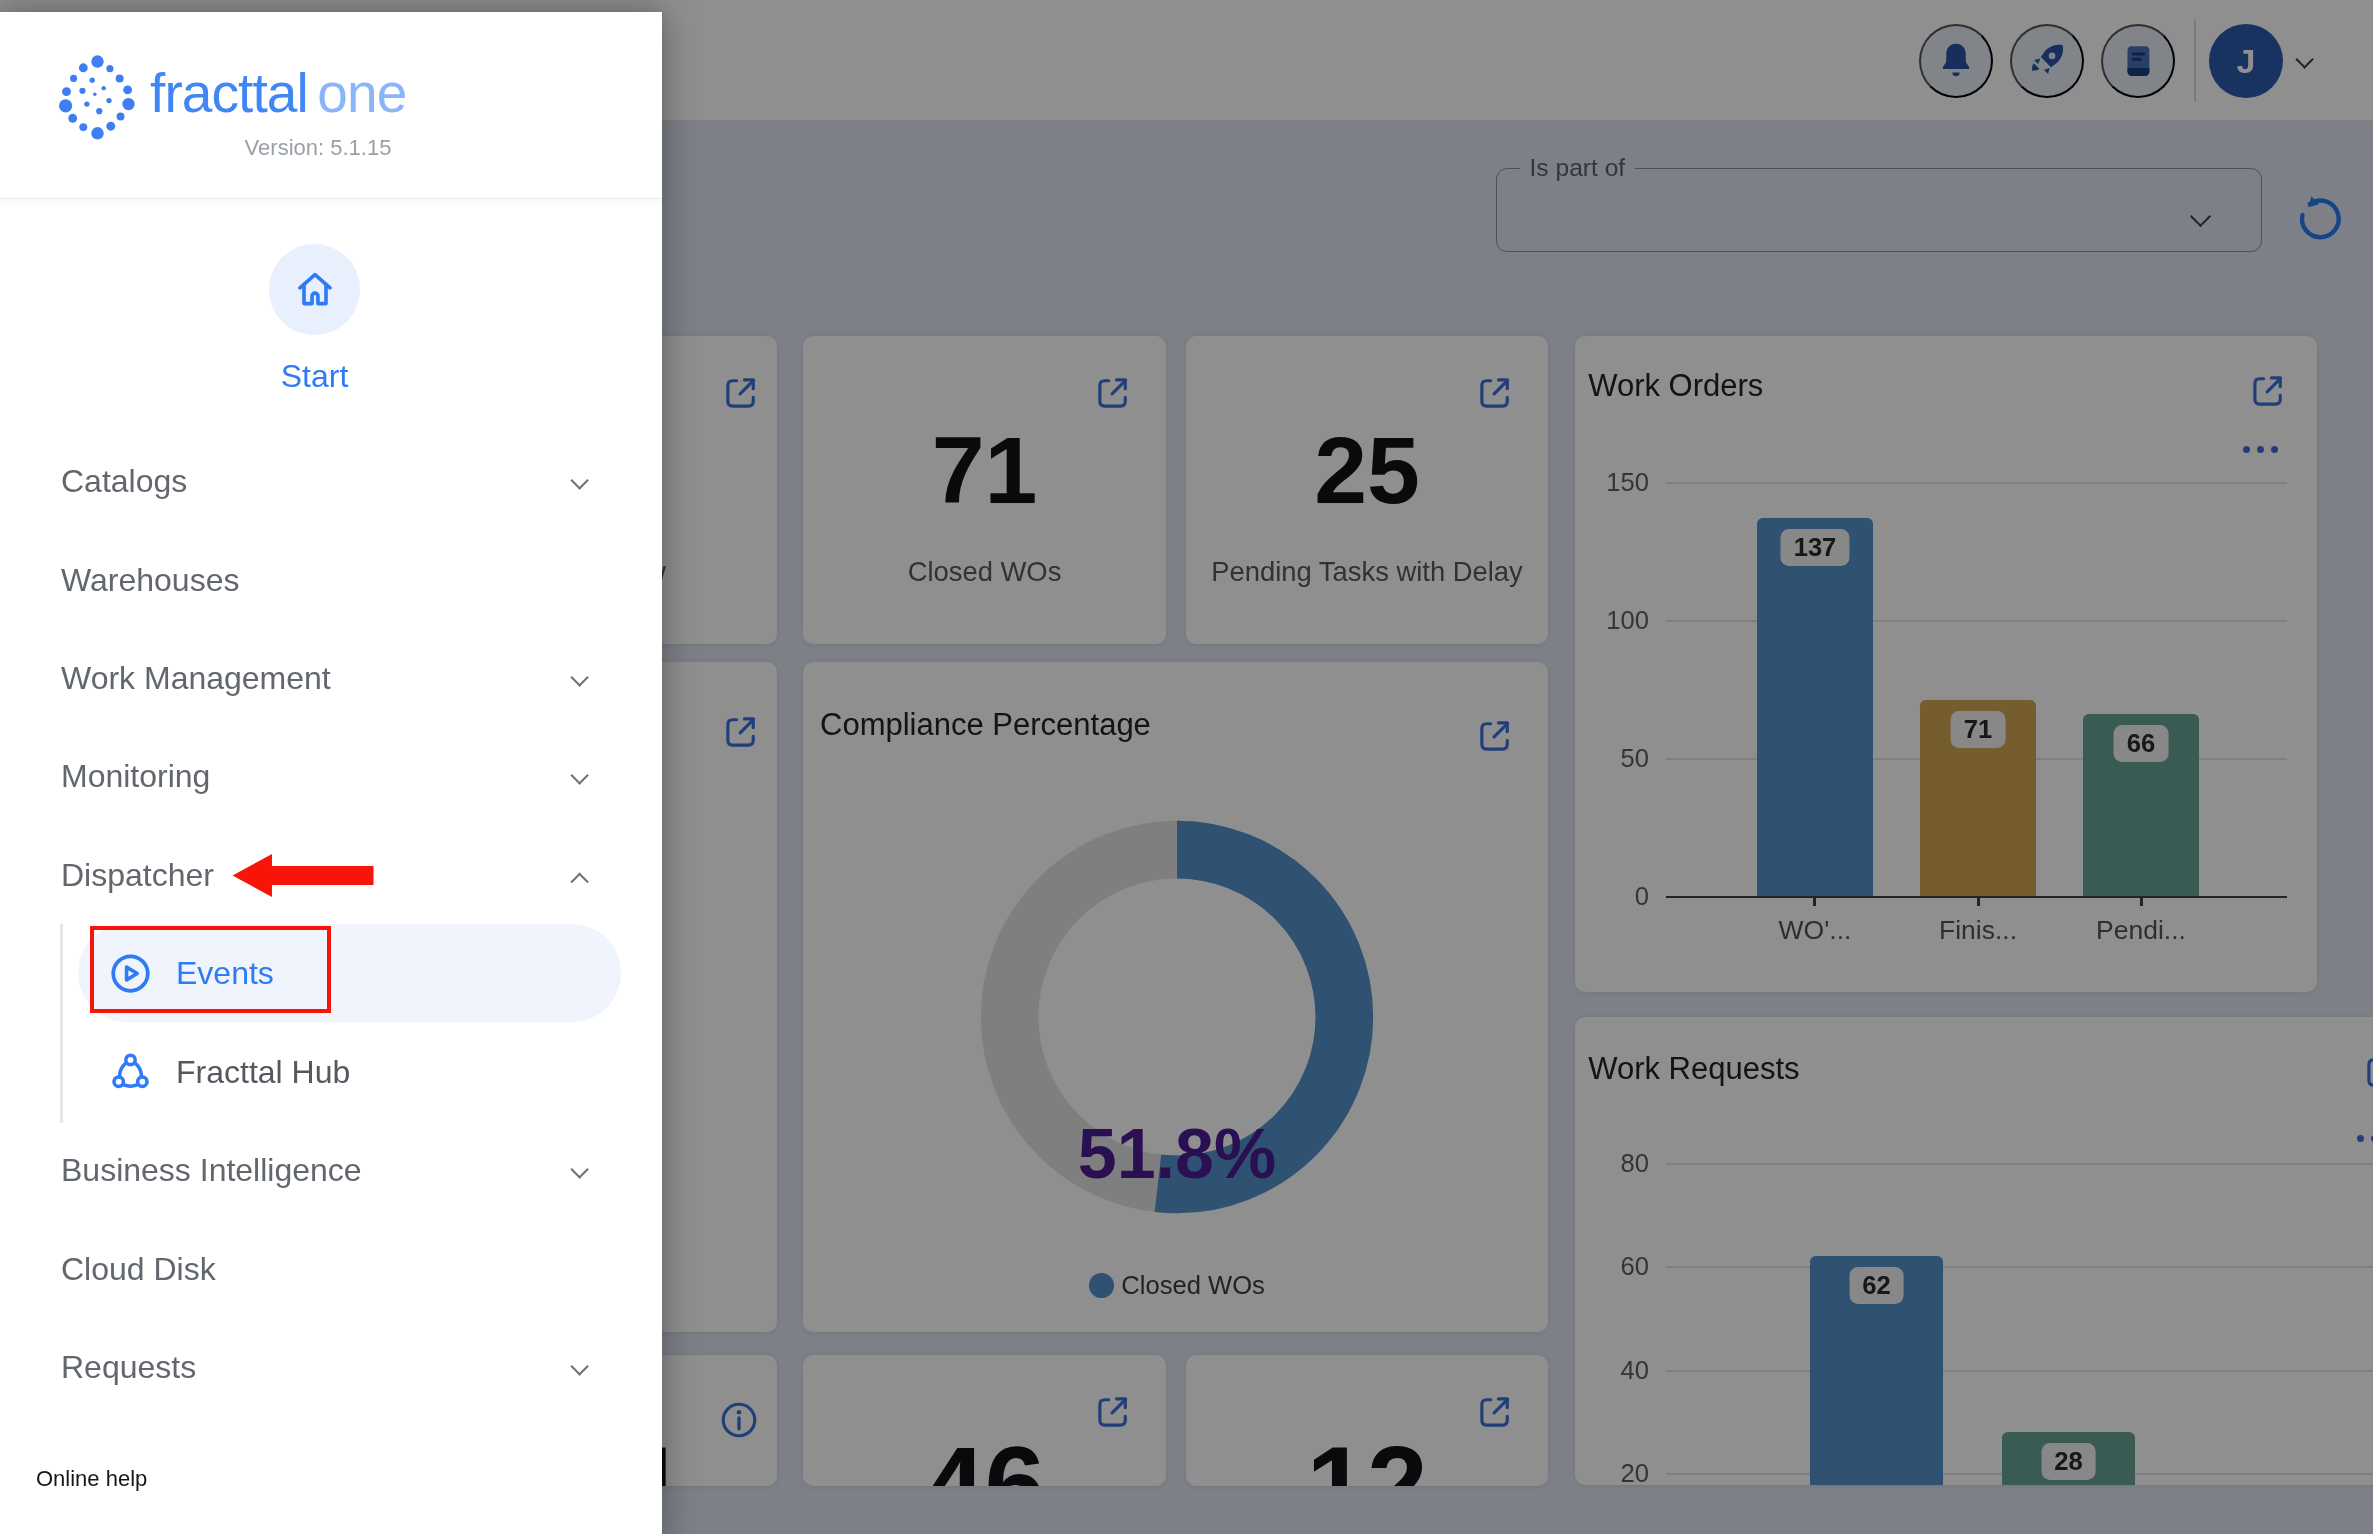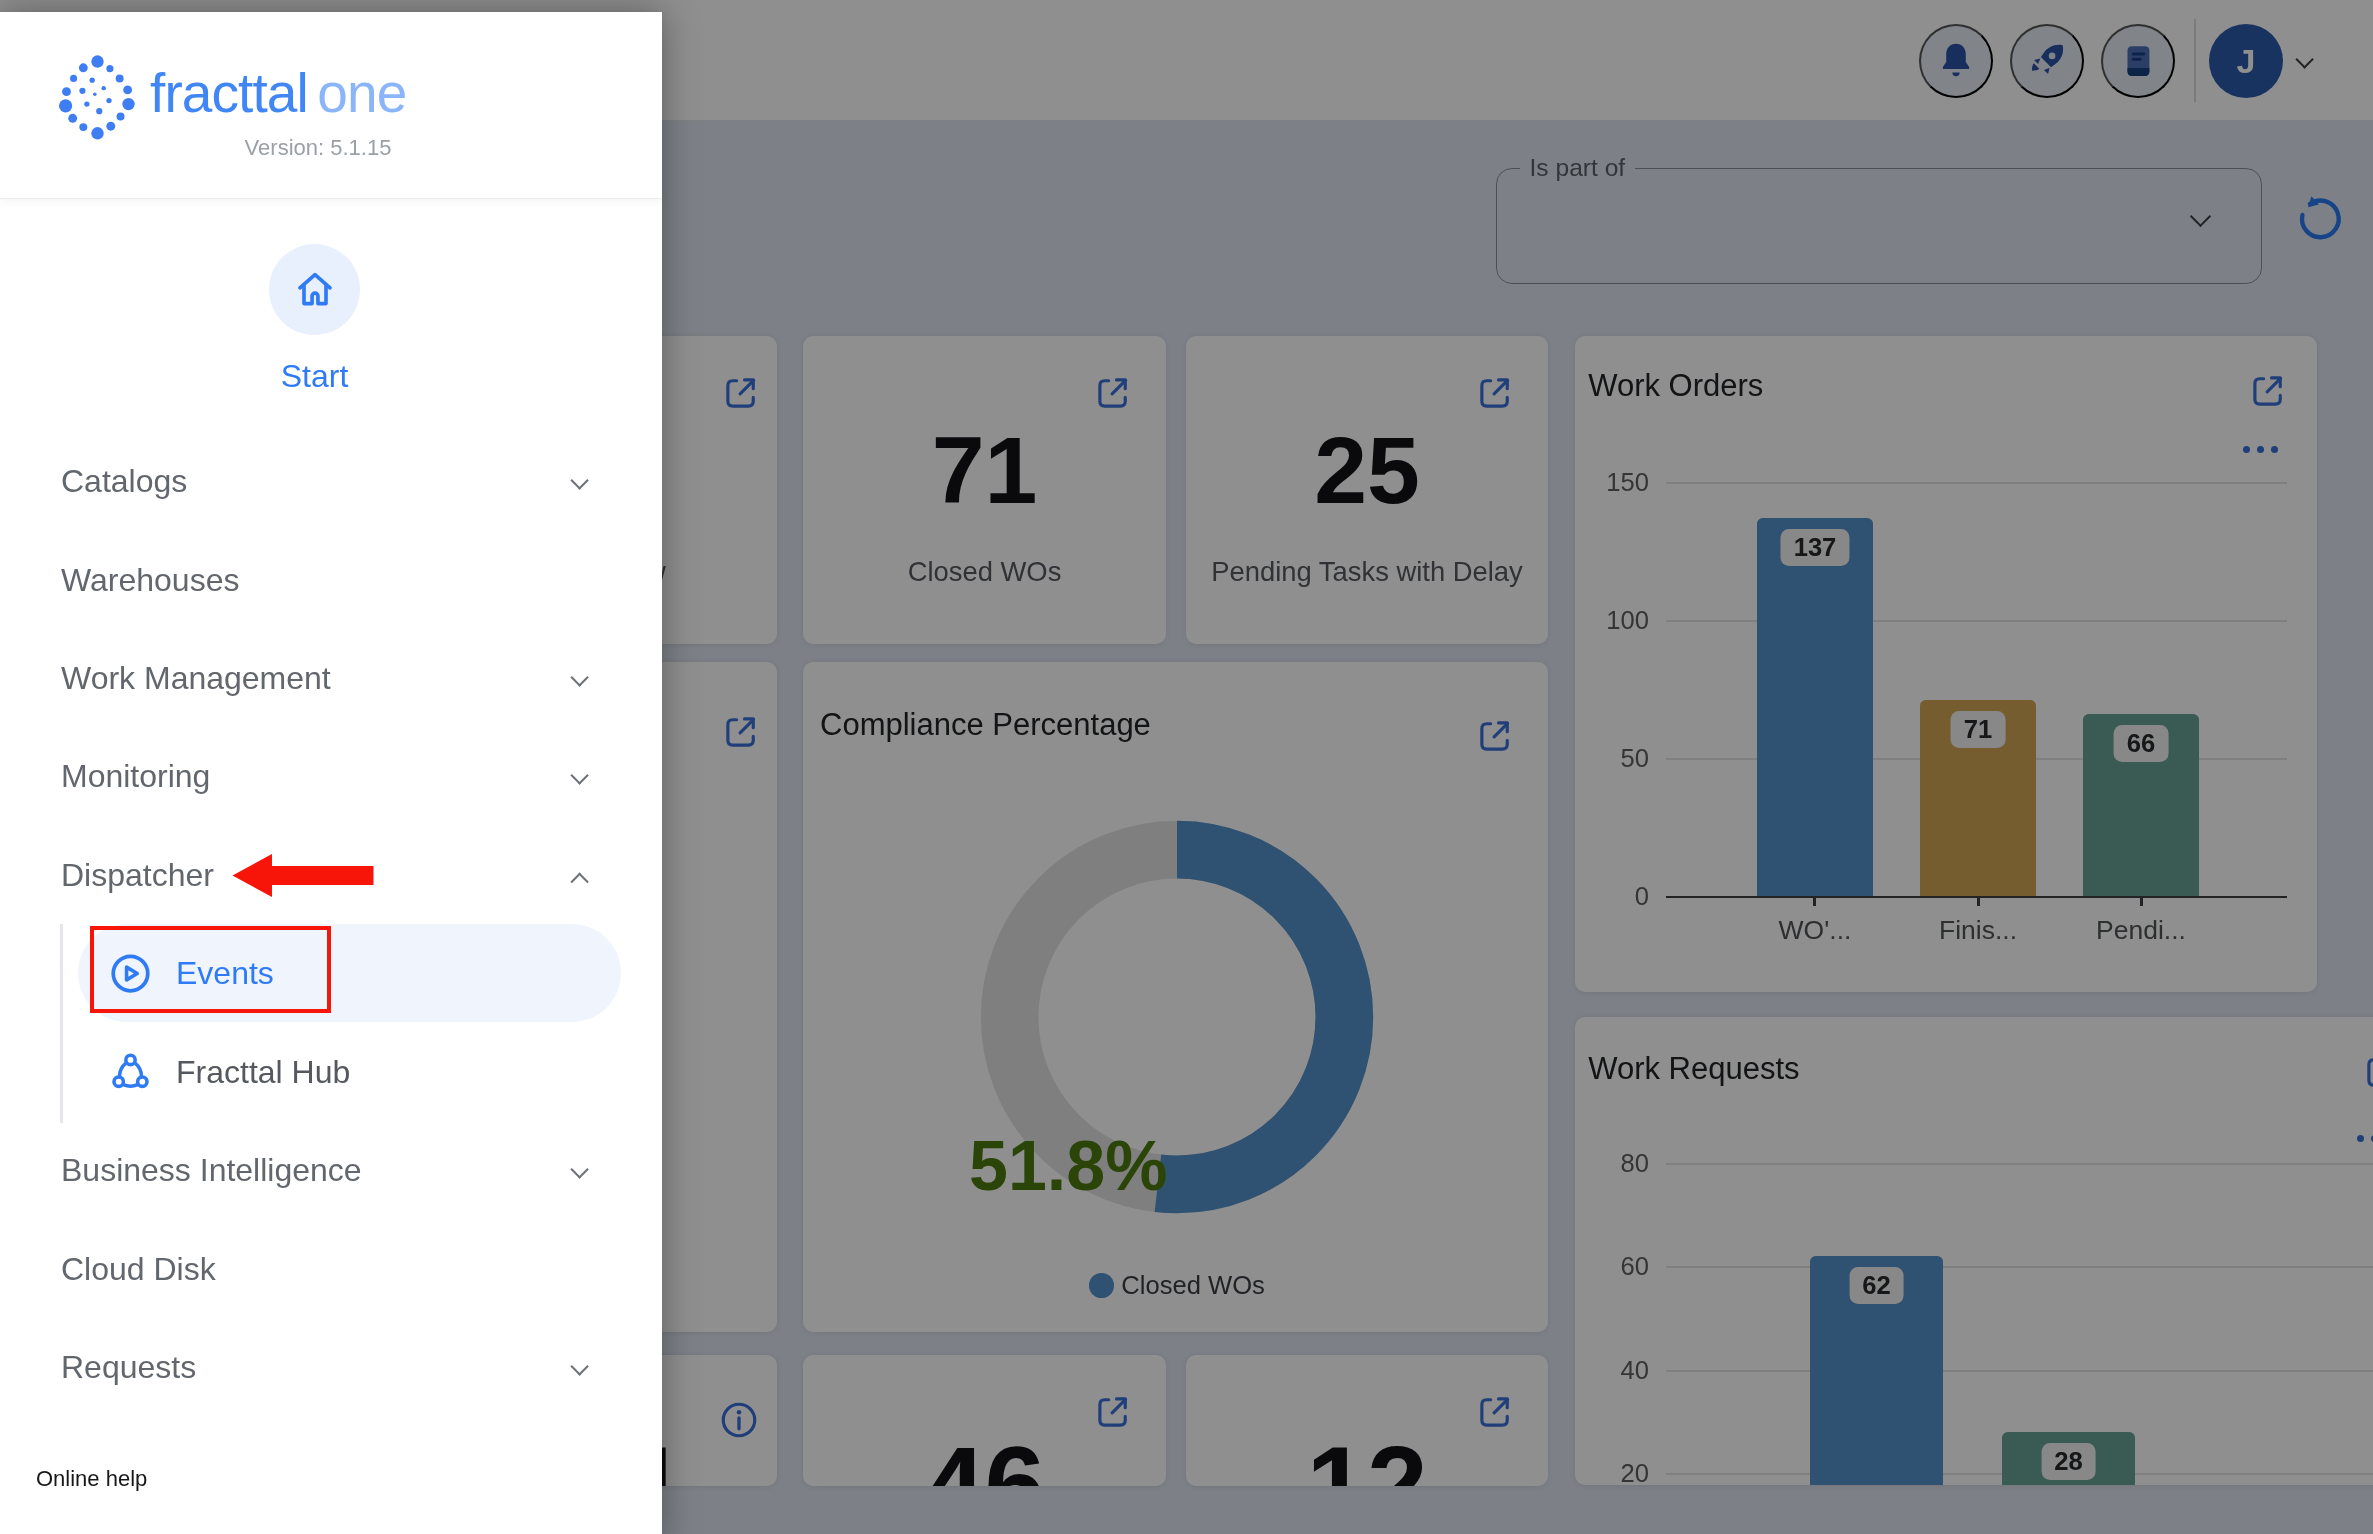--- a/index.html
+++ b/index.html
@@ -11,21 +11,21 @@
   .main { position:absolute; inset:0; }
   .topbar { position:absolute; left:0; top:0; width:2373px; height:121px; background:#ffffff; border-bottom:1.9px solid #e2e5ea; }
   .icon-circle { position:absolute; top:24px; width:74px; height:74px; border-radius:50%; background:#e7edf7; display:flex; align-items:center; justify-content:center; }
   .icon-circle svg { width:42px; height:42px; }
   .tb-divider { position:absolute; left:2194px; top:19px; width:1.9px; height:83px; background:#d8dbe0; }
   .avatar { position:absolute; left:2209px; top:24px; width:74px; height:74px; border-radius:50%; background:#2e5cae; color:#fff; font-size:34px; font-weight:700; display:flex; align-items:center; justify-content:center; }
   .chev { display:inline-block; width:13.2px; height:13.2px; border-right:2.8px solid currentColor; border-bottom:2.8px solid currentColor; transform:rotate(45deg); }
   .chev.up { transform:rotate(-135deg); }
   .tb-chev { position:absolute; left:2298px; top:53px; color:#3c4043; }
 
-  .select-field { position:absolute; left:1496px; top:168px; width:766px; height:116px; border:1.9px solid #8a9198; border-radius:16px; }
+  .select-field { position:absolute; left:1496px; top:168px; width:766px; height:84px; border:1.9px solid #8a9198; border-radius:11px; }
   .select-label { position:absolute; left:23px; top:-15px; background:#dfe6f0; padding:0 9.5px; font-size:24.6px; color:#5a5f66; }
   .select-chev { position:absolute; right:53px; top:40px; width:15px; height:15px; border-right:2.8px solid #3c4043; border-bottom:2.8px solid #3c4043; transform:rotate(45deg); }
   .refresh-btn { position:absolute; left:2291px; top:192px; width:55px; height:55px; background:none; border:none; color:#2979f0; cursor:pointer; }
   .refresh-btn svg { width:55px; height:55px; }
 
   .card { position:absolute; background:#ffffff; border-radius:10px; box-shadow:0 0.9px 5.7px rgba(40,50,70,.10); overflow:hidden; }
   .card-A { left:414px; top:336px;  width:363px; height:308px; }
   .card-B { left:803px; top:336px;  width:363px; height:308px; }
   .card-C { left:1186px; top:336px; width:362px; height:308px; }
   .card-D { left:1575px; top:336px; width:742px; height:656px; }
@@ -60,21 +60,21 @@
   .ytick { position:absolute; left:0; width:100%; height:0; }
   .ytick .gline { position:absolute; left:91px; right:30px; top:0; height:1.9px; background:#e2e2e4; }
   .ytick.baseline .gline { background:#3f3f42; }
   .ytick .ylab { position:absolute; left:0; width:74px; top:0; transform:translateY(-50%); text-align:right; font-size:25.6px; color:#5f5f63; }
   .bar { position:absolute; bottom:0; border-radius:5.7px 5.7px 0 0; }
   .chip { position:absolute; top:11.4px; left:50%; transform:translateX(-50%); background:#f3f3f3; border-radius:8.5px; padding:5.7px 13.2px; font-size:25.6px; font-weight:700; color:#27292c; line-height:1; }
   .btick { position:absolute; top:414px; width:2.8px; height:9.5px; background:#3f3f42; }
   .xlab { position:absolute; top:579px; width:116px; text-align:center; font-size:26.5px; color:#525458; }
 
   .donut-wrap { position:absolute; left:166px; top:147px; width:416px; height:416px; }
-  .donut-center { position:absolute; left:166px; top:464px; width:416px; text-align:left; font-size:70px; font-weight:700; color:#4d7c0f; }
+  .donut-center { position:absolute; left:166px; top:452px; width:416px; text-align:center; font-size:70px; font-weight:700; color:#4c1d95; }
   .legend { position:absolute; left:90px; top:609px; width:568px; display:flex; align-items:center; justify-content:center; gap:7.6px; }
   .legend i { width:24.6px; height:24.6px; border-radius:50%; background:#5590cc; }
   .legend span { font-size:25.6px; color:#3b3e44; }
 
   
   .scrim { position:absolute; inset:0; background:rgba(0,0,0,0.44); }
 
   
   .sidebar { position:absolute; left:0; top:0; width:662px; height:1535px; background:#ffffff; box-shadow:0 0 34px rgba(0,0,0,.35);margin-top:12px; }
   .logo-block { position:absolute; left:0; top:0; width:100%; height:187px; border-bottom:0.9px solid #ececf0; box-shadow:0 2.8px 7.6px rgba(60,70,90,.06); }

